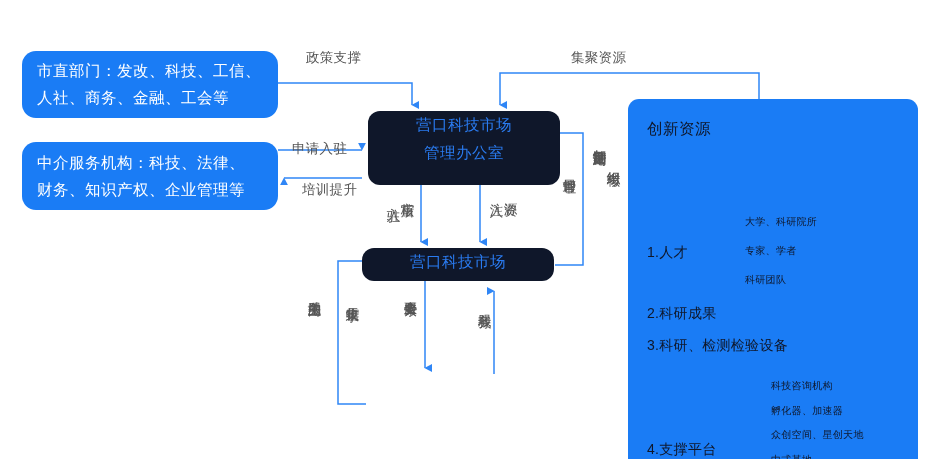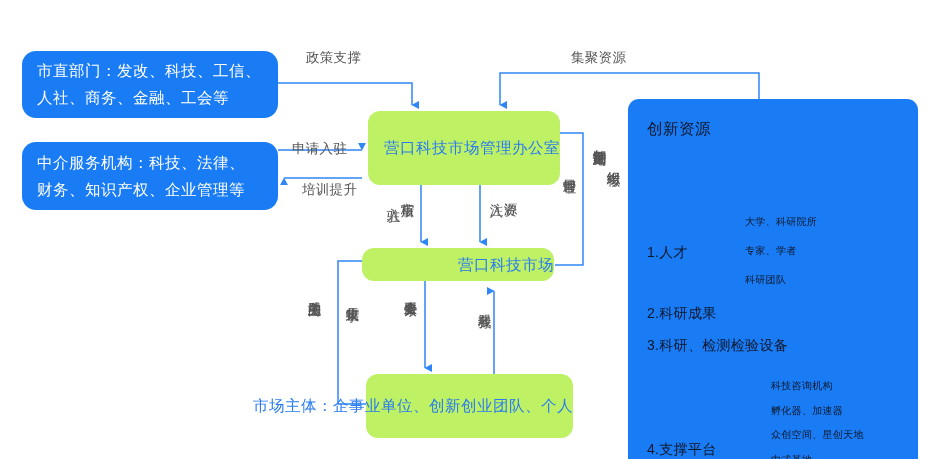--- a/index.html
+++ b/index.html
@@ -17,22 +17,22 @@
 
   
   #res-panel{left:628px;top:70px;width:290px;height:373px;border-radius:11px;
              background:#1a7cf5;position:absolute;color:#0f172a;box-sizing:border-box;}
   #res-title{position:absolute;left:19px;top:20px;font-size:15.5px;letter-spacing:.5px;}
 
   .res-num{position:absolute;font-size:14px;white-space:nowrap;letter-spacing:.3px;}
   .res-leaf{position:absolute;font-size:10px;white-space:nowrap;letter-spacing:.3px;}
 
   
-  .graybox{position:absolute;background:#bef264;border-radius:12px;color:#2a7bf0;
-           display:flex;flex-direction:row;align-items:center;justify-content:flex-end;
+  .graybox{position:absolute;background:#0f172a;border-radius:12px;color:#2a7bf0;
+           display:flex;flex-direction:column;align-items:center;justify-content:flex-start;
            box-sizing:border-box;}
   .graybox .gline{font-size:15.5px;line-height:28px;white-space:nowrap;letter-spacing:.5px;}
   #office-box{left:368px;top:82px;width:192px;height:74px;}
   #market-box{left:362px;top:219px;width:192px;height:33px;}
   #subject-box{left:366px;top:345px;width:207px;height:64px;}
 
   
   .hlabel{position:absolute;font-size:13.5px;color:#555;white-space:nowrap;letter-spacing:.3px;}
   .vlabel{position:absolute;font-size:13.5px;color:#555;letter-spacing:.3px;
           writing-mode:vertical-rl;text-orientation:upright;line-height:15px;}
@@ -114,24 +114,20 @@
 
   <div class="graybox" id="office-box">
     <div class="gline">营口科技市场</div>
     <div class="gline">管理办公室</div>
   </div>
 
   <div class="graybox" id="market-box">
     <div class="gline">营口科技市场</div>
   </div>
 
-  <div class="graybox" id="subject-box">
-    <div class="gline">市场主体：企事业单位、</div>
-    <div class="gline">创新创业团队、个人</div>
-  </div>
 
   <div class="hlabel" style="left:306px;top:20px;">政策支撑</div>
 
   <div class="hlabel" style="left:571px;top:20px;">集聚资源</div>
 
   <div class="hlabel" style="left:292px;top:111px;">申请入驻</div>
 
   <div class="hlabel" style="left:302px;top:152px;">培训提升</div>
 
   <div class="vlabel" style="left:400px;top:163px;">审核后</div>

